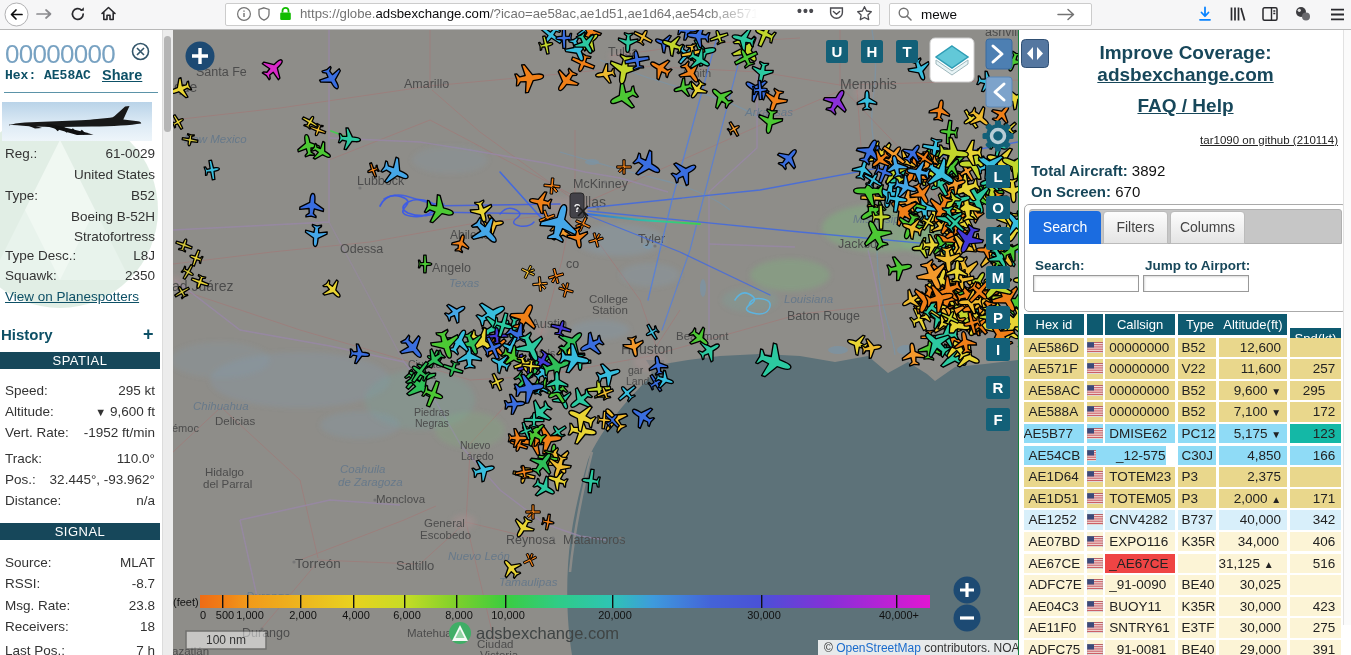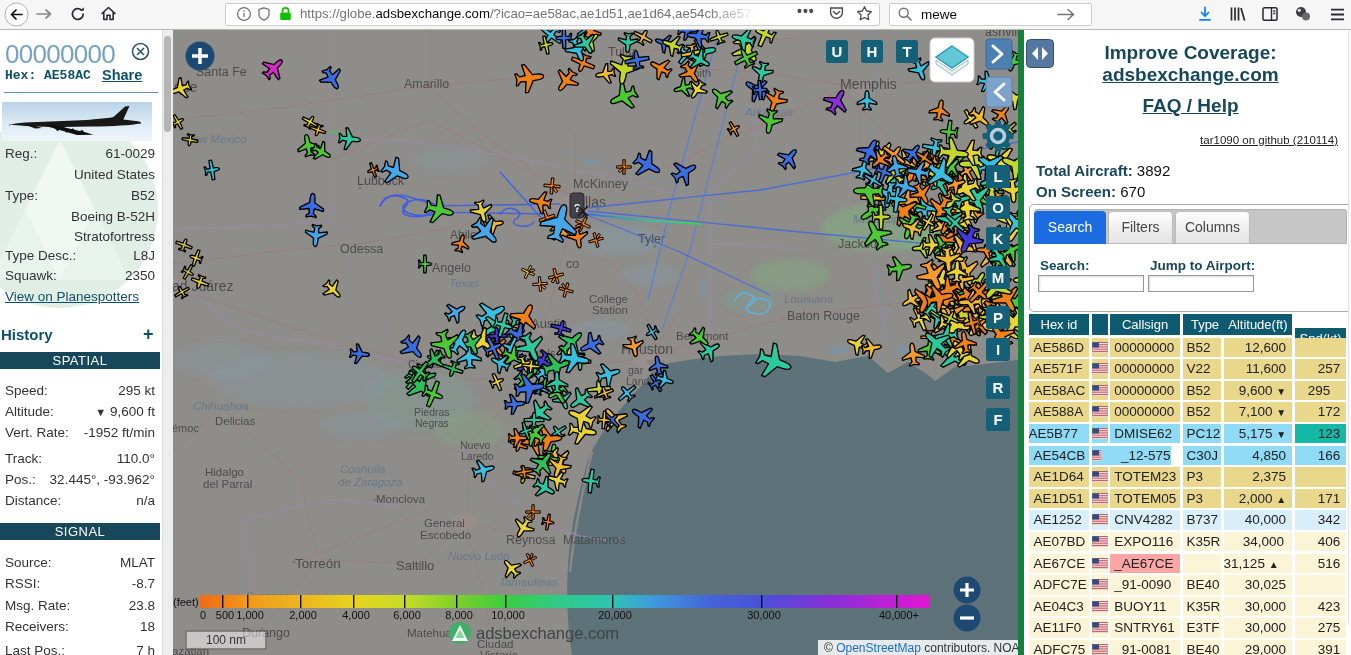--- a/index.html
+++ b/index.html
@@ -1,21 +1,21 @@
 <!DOCTYPE html>
 <html><head><meta charset="utf-8"><style>
 *{margin:0;padding:0;box-sizing:border-box}
 html,body{width:1351px;height:655px;overflow:hidden;font-family:"Liberation Sans",sans-serif;background:#fff}
 .abs{position:absolute}
 #chrome{position:absolute;left:0;top:0;width:1351px;height:30px;background:#f6f6f7;border-bottom:1px solid #b8b8b8;z-index:5}
 #leftbar{position:absolute;left:0;top:0;width:162px;height:655px;background:#fff;overflow:hidden;z-index:1}
 #lscroll{position:absolute;left:162px;top:30px;width:11px;height:625px;background:#ececec;border-left:1px solid #dcdcdc}
 #lthumb{position:absolute;left:164px;top:36px;width:7px;height:96px;background:#b5b5b5;border-radius:4px}
 #mapwrap{position:absolute;left:173px;top:30px;width:845px;height:625px;background:#8e8d89}
-#rightbar{position:absolute;left:1018px;top:0;width:333px;height:655px;background:#fff;border-left:6px solid #15803d;z-index:1}
+#rightbar{position:absolute;left:1018px;top:0;width:333px;height:655px;background:#fff;border-left:1px solid #15803d;z-index:1}
 .lbl{position:absolute;font-size:13.5px;color:#333}
 </style></head><body>
 <div id="chrome">
     <svg class="abs" style="left:3px;top:1px" width="27" height="27" viewBox="0 0 27 27">
       <circle cx="13.5" cy="13.5" r="11.5" fill="#fff" stroke="#b1b1b3" stroke-width="1"></circle>
       <path d="M19 13.5 H9 M13 9 l-4.5 4.5 4.5 4.5" stroke="#0c0c0d" stroke-width="1.7" fill="none" stroke-linecap="round" stroke-linejoin="round"></path>
     </svg>
     <svg class="abs" style="left:35px;top:5px" width="18" height="18" viewBox="0 0 18 18">
       <path d="M2 9 H15 M11 5 l4.5 4 L11 13" stroke="#8a8a8e" stroke-width="1.7" fill="none" stroke-linecap="round" stroke-linejoin="round"></path>
     </svg>
@@ -1017,21 +1017,21 @@
           <g fill="#c94f58">
             <rect y="0" width="16" height="1.1"></rect>
             <rect y="2.2" width="16" height="1.1"></rect>
             <rect y="4.4" width="16" height="1.1"></rect>
             <rect y="6.6" width="16" height="1.1"></rect>
             <rect y="8.8" width="16" height="1.1"></rect>
           </g>
           <rect width="7" height="5.5" fill="#3c4a7a"></rect>
           <rect x="0" y="0" width="16" height="11" fill="none" stroke="#999" stroke-width="0.5"></rect>
         </svg></div>
-      <div class="abs" style="left:86.30000000000001px;top:553.5000000000002px;width:69.6px;height:19.6px;background:#fca5a5;color:#222;font-size:13.5px;text-align:left;line-height:19.5px;padding-left:4px;white-space:nowrap;overflow:hidden">_AE67CE</div>
+      <div class="abs" style="left:86.30000000000001px;top:553.5000000000002px;width:69.6px;height:19.6px;background:#ef4444;color:#222;font-size:13.5px;text-align:left;line-height:19.5px;padding-left:4px;white-space:nowrap;overflow:hidden">_AE67CE</div>
       <div class="abs" style="left:158.5px;top:553.5000000000002px;width:38.5px;height:19.6px;background:#fcf4d6;color:#222;font-size:13.5px;text-align:left;line-height:19.5px;padding-left:4px;white-space:nowrap;overflow:hidden"></div>
       <div class="abs" style="left:199.6px;top:553.5000000000002px;width:68.5px;height:19.6px;background:#fcf4d6;color:#222;font-size:13.5px;text-align:right;line-height:19.5px;padding-right:16px;white-space:nowrap;overflow:hidden">31,125 <span style="font-size:10px">▲</span></div>
       <div class="abs" style="left:270.7px;top:553.5000000000002px;width:51.7px;height:19.6px;background:#fcf4d6;color:#222;font-size:13.5px;text-align:right;line-height:19.5px;padding-right:6px;white-space:nowrap;overflow:hidden">516</div>
       <div class="abs" style="left:4.6px;top:575.1000000000003px;width:60.7px;height:19.6px;background:#fcf4d6;color:#222;font-size:13.5px;text-align:left;line-height:19.5px;padding-left:5px;white-space:nowrap;overflow:hidden">ADFC7E</div>
       <div class="abs" style="left:67.9px;top:575.1000000000003px;width:15.8px;height:19.6px;background:#fcf4d6;color:#222;font-size:13.5px;text-align:center;line-height:19.5px;;white-space:nowrap;overflow:hidden"><svg width="16" height="11" viewBox="0 0 16 11" style="vertical-align:-1px">
           <rect width="16" height="11" fill="#f5f0ec"></rect>
           <g fill="#c94f58">
             <rect y="0" width="16" height="1.1"></rect>
             <rect y="2.2" width="16" height="1.1"></rect>
             <rect y="4.4" width="16" height="1.1"></rect>

